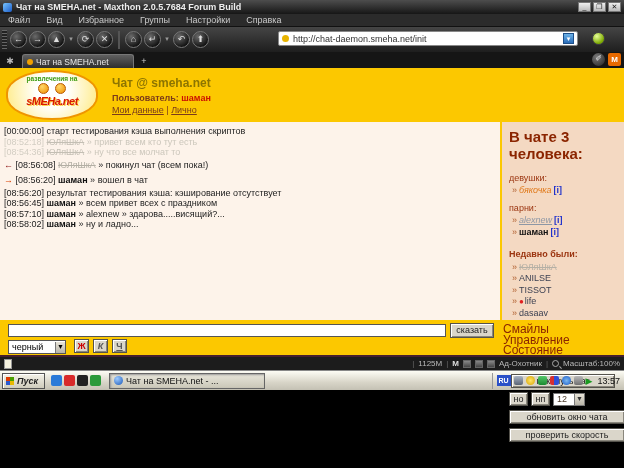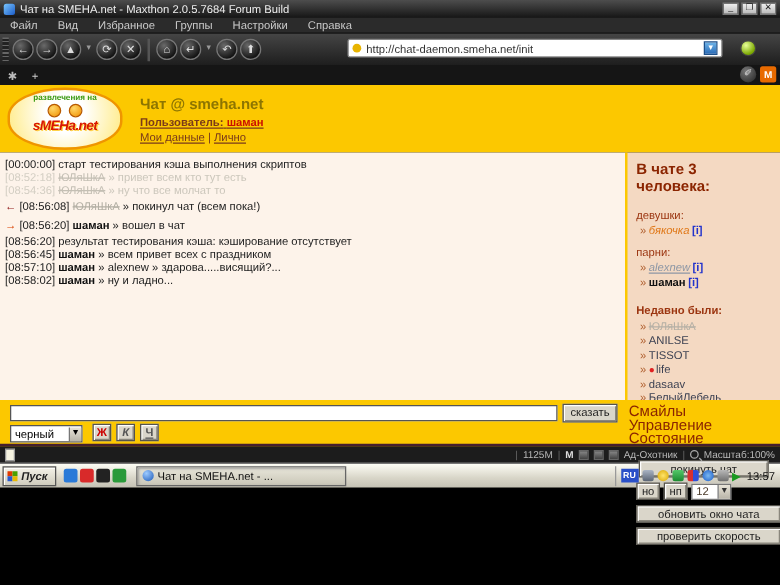--- a/index.html
+++ b/index.html
@@ -3,21 +3,21 @@
 <meta charset="utf-8">
 <style>
   * { margin:0; padding:0; box-sizing:border-box; }
   html,body { background:#555; }
   body { font-family:"Liberation Sans", sans-serif; }
   .screen { position:relative; width:624px; height:468px; overflow:hidden; background:#000; }
 
   
   .titlebar { height:14px; background:linear-gradient(#4d4d4d,#161616); display:flex; align-items:center; padding:0 3px; }
   .app-icon { width:9px; height:9px; background:linear-gradient(135deg,#79c6ff,#1c5cc8); border-radius:2px; margin-right:4px; }
-  .titlebar .title { color:#eee; font-size:9px; font-weight:normal; flex:1; white-space:nowrap; overflow:hidden; }
+  .titlebar .title { color:#eee; font-size:9px; font-weight:bold; flex:1; white-space:nowrap; overflow:hidden; }
   .winbtn { width:13px; height:10px; margin-left:2px; background:linear-gradient(#efefef,#b9b9b9); border:1px solid #777; color:#222; font-size:7px; line-height:8px; text-align:center; }
 
   
   .menubar { height:13px; background:#2b2b2b; display:flex; align-items:center; padding-left:8px; border-bottom:1px solid #111; }
   .menu-item { color:#c9c9c9; font-size:9px; margin-right:16px; }
 
   
   .toolbar { height:25px; background:linear-gradient(#454545,#1e1e1e); display:flex; align-items:center; padding-left:2px; position:relative; }
   .grip { width:5px; height:20px; margin-right:2px; background:repeating-linear-gradient(#666 0 1px,#222 1px 3px); }
   .tbtn { width:17px; height:17px; border-radius:50%; background:radial-gradient(circle at 35% 30%, #6a6a6a, #111 75%); border:1px solid #777; color:#ddd; font-size:9px; line-height:15px; text-align:center; margin:0 1px; }
@@ -42,21 +42,21 @@
 
   
   .pagehead { height:54px; background:var(--yellow); display:flex; padding:2px 6px; }
   .logo { width:92px; height:50px; border-radius:50% / 46%; background:radial-gradient(circle at 50% 40%, #ffffff 30%, #ffe97a); border:2px solid #ef9500; position:relative; overflow:hidden; flex:none; }
   .logo-arc { text-align:center; color:#3a9a10; font-size:6.5px; font-weight:bold; margin-top:3px; }
   .logo-faces { display:flex; justify-content:center; gap:6px; margin-top:1px; }
   .face { width:11px; height:11px; border-radius:50%; border:1px solid #b85a00; background:radial-gradient(circle at 35% 30%, #ffd76a, #f09000); }
   .logo-brand { text-align:center; color:#d81800; font-size:11px; font-weight:bold; font-style:italic; letter-spacing:-0.5px; margin-top:1px; text-shadow:1px 1px 0 #ffd24a; }
   .head-text { margin-left:14px; padding-top:6px; }
   .page-title { color:#8d7500; font-size:12px; font-weight:bold; }
-  .user-line { font-size:9px; color:#7a3a1a; font-weight:bold; margin-top:3px;text-decoration:underline; }
+  .user-line { font-size:9px; color:#7a3a1a; font-weight:bold; margin-top:3px; }
   .user-line .uname { color:#cc1100; }
   .head-links { font-size:9px; margin-top:2px; color:#7a3a1a; }
   .head-links a { color:#7a3a1a; text-decoration:underline; }
 
   
   .content { height:198px; display:flex; }
   .chatlog { flex:1; background:var(--chatbg); padding:5px 4px; overflow:hidden; font-size:9px; line-height:9.5px; color:#222; }
   .msg { margin-bottom:1px; white-space:nowrap; overflow:hidden; }
   .msg .arrow { font-weight:bold; }
   .msg .time { color:#222; }
@@ -64,21 +64,21 @@
   .msg.faded { color:#ccc7bc; }
   .msg.faded .time { color:#d3cec3; }
   .msg.faded .author { color:#c4bfb4; font-weight:normal; text-decoration:line-through; }
   .msg.leave .author { color:#b3afa4; font-weight:normal; text-decoration:line-through; }
   .msg.leave .arrow { color:#8e1414; }
   .msg.enter .arrow { color:#d84000; }
   .msg.gap { margin-top:6px; }
   .msg.gap-sm { margin-top:3px; }
 
   .sidebar { width:124px; flex:none; background:var(--sidebarbg); border-left:2px solid var(--yellow); padding:6px 5px 0 7px; font-size:9px; color:#4a3a2a; }
-  .sb-header { color:#8b2500; font-weight:bold; font-size:12px; margin-bottom:11px; }
+  .sb-header { color:#8b2500; font-weight:bold; font-size:15px; margin-bottom:11px; }
   .sb-group-label { color:#9b3510; margin-top:8px; margin-bottom:2px; }
   .sb-user, .sb-recent-item { margin:1.5px 0 1.5px 3px; white-space:nowrap; }
   .bullet { color:#b06030; margin-right:2px; }
   .sb-user .info { color:var(--bluelink); margin-left:2px; font-weight:bold; }
   .sb-user.girl .name { color:#e07818; font-style:italic; }
   .sb-user.grey-italic .name { color:#8d97a5; font-style:italic;text-decoration:underline; }
   .sb-user.me .name { font-weight:bold; color:#111; }
   .sb-recent-label { color:#9b3510; margin-top:12px; margin-bottom:3px; font-weight:bold; }
   .sb-recent-item .name { color:#3c4152; }
   .sb-recent-item.struck .name { color:#b5b0a5; text-decoration:line-through; }
@@ -118,21 +118,21 @@
 
   
   .taskbar { height:20px; background:linear-gradient(#fdfdf5,#d8d5c8 60%,#c4c1b4); border-top:1px solid #888; display:flex; align-items:center; padding:1px 2px; }
   .start-btn { height:16px; display:flex; align-items:center; gap:3px; background:linear-gradient(#f4f2e8,#cfccbd); border:1px solid #555; box-shadow:inset 1px 1px 0 #fff; padding:0 6px 0 3px; font-size:9px; font-weight:bold; font-style:italic; color:#222; }
   .winflag { width:8px; height:8px; display:grid; grid-template-columns:4px 4px; grid-template-rows:4px 4px; }
   .winflag i:nth-child(1){background:#e03a00;} .winflag i:nth-child(2){background:#4aa000;}
   .winflag i:nth-child(3){background:#2a5ad0;} .winflag i:nth-child(4){background:#e8b800;}
   .ql { display:flex; gap:2px; margin-left:6px; }
   .ql-ico { width:11px; height:11px; border-radius:2px; font-size:8px; line-height:11px; text-align:center; color:#fff; }
   .ql-ico.q0{background:#2a7ad8;} .ql-ico.q1{background:#d82a2a;} .ql-ico.q2{background:#222;} .ql-ico.q3{background:#2a9a3a;}
-  .task-btn { margin-left:8px; height:16px; width:168px; background:linear-gradient(#e8e6da,#cac7b8); border:1px solid #666; box-shadow:inset 1px 1px 2px #999; display:flex; align-items:center; padding:0 4px; gap:3px; font-size:9px; color:#111; }
+  .task-btn { margin-left:8px; height:16px; width:156px; background:linear-gradient(#e8e6da,#cac7b8); border:1px solid #666; box-shadow:inset 1px 1px 2px #999; display:flex; align-items:center; padding:0 4px; gap:3px; font-size:9px; color:#111; }
   .task-btn .globe { width:9px; height:9px; border-radius:50%; background:radial-gradient(circle at 35% 30%,#9ecbff,#1a58b8); flex:none; }
   .task-btn span { white-space:nowrap; overflow:hidden; }
   .tray { margin-left:auto; display:flex; align-items:center; gap:3px; padding-right:2px; border-left:1px solid #999; padding-left:4px; height:16px; }
   .lang-ind { width:14px; height:11px; background:#2a50c8; color:#fff; font-size:7px; font-weight:bold; text-align:center; line-height:11px; }
   .tray-ico { width:9px; height:9px; border-radius:2px; }
   .tray-ico.t0{background:linear-gradient(#aab4c4,#5a6474);} .tray-ico.t1{background:radial-gradient(#ffe46a,#d8a400); border-radius:50%;}
   .tray-ico.t2{background:linear-gradient(#55c86a,#1a8a30);} .tray-ico.t3{background:linear-gradient(90deg,#d83030 50%,#3050d8 50%);}
   .tray-ico.t4{background:radial-gradient(#7ab8f0,#1a5ac8); border-radius:50%;} .tray-ico.t5{background:linear-gradient(#b8b8b8,#707070);}
   .play-icon { color:#1a9a20; font-size:9px; }
   .clock { font-size:9px; color:#111; margin-left:2px; }
@@ -178,20 +178,24 @@
     <div class="urlbar">
       <div class="fav-dot"></div>
       <input value="http://chat-daemon.smeha.net/init" style="">
       <div class="url-drop">▾</div>
     </div>
     <div class="go-orb"></div>
   </div>
 
   <div class="tabbar">
     <div class="star-btn">✱</div>
+    <div class="tab">
+      <div class="favicon"></div>
+      <div class="tab-label">Чат на SMEHA.net</div>
+    </div>
     <div class="newtab-btn">+</div>
     <div class="tabbar-right">
       <div class="wand-icon">✐</div>
       <div class="maxthon-icon">M</div>
     </div>
   </div>
 
   <div class="pagehead">
     <div class="logo">
       <div class="logo-arc">развлечения на</div>

